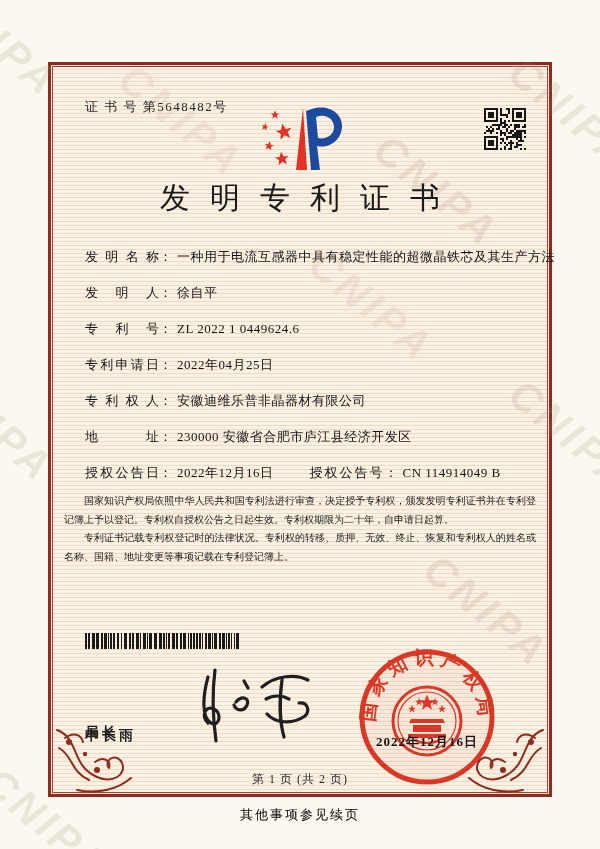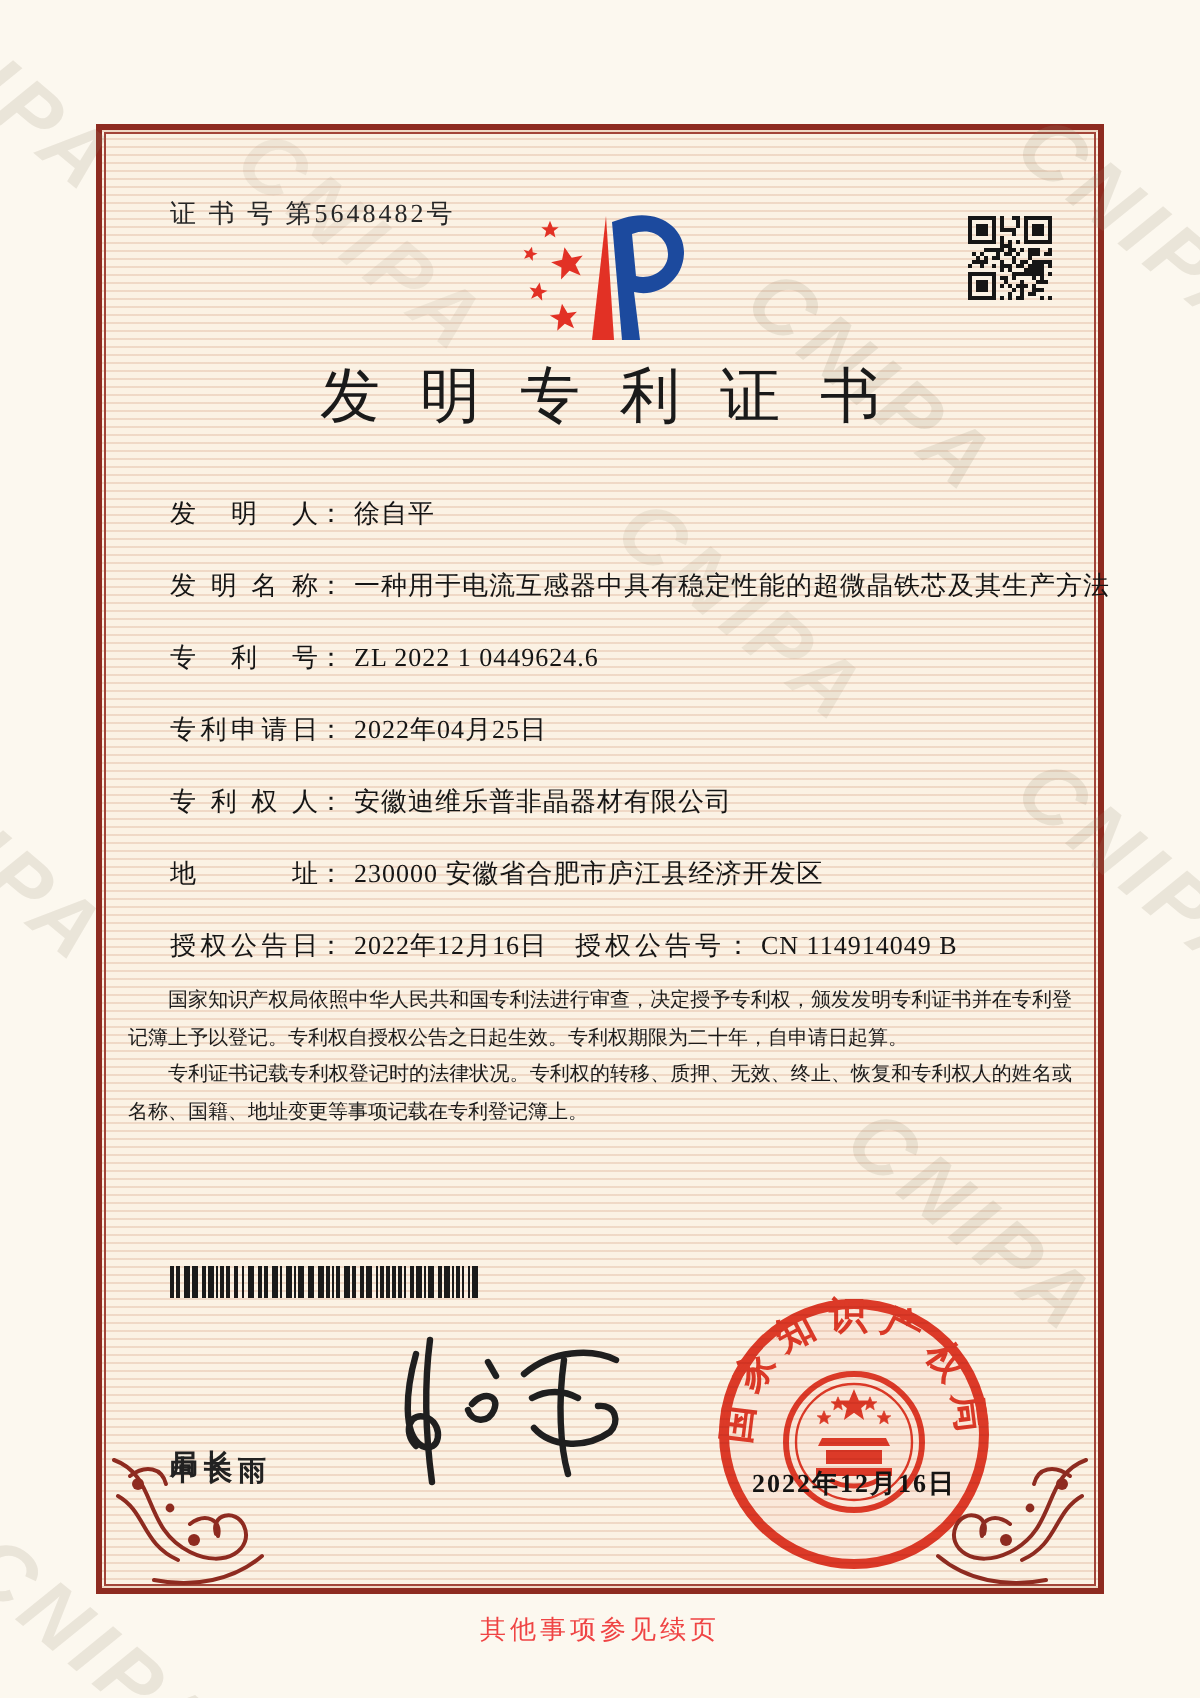--- a/index.html
+++ b/index.html
@@ -73,21 +73,21 @@
   .fields{
     position:absolute;left:37px;top:186px;width:460px;
     font-size:13px;color:#151515;
   }
   .frow{height:22px;margin-bottom:14px;white-space:nowrap;}
   .flabel{
     display:inline-block;width:74px;
     text-align:justify;text-align-last:justify;
     vertical-align:bottom;
   }
-  .flabel2{display:inline-block;margin-left:14px;letter-spacing:2px;}
+  .flabel2{display:inline-block;margin-left:36px;letter-spacing:2px;}
   .fcolon{display:inline-block;}
   .fvalue{display:inline-block;margin-left:5px;letter-spacing:0.5px;}
   .paras{
     position:absolute;left:16px;top:430px;width:472px;
     font-size:10px;line-height:18.6px;
     text-align:justify;color:#1b1b1b;
   }
   .paras p{text-indent:2em;}
   .barcode{
     position:absolute;left:37px;top:571px;width:156px;height:16px;
@@ -114,21 +114,21 @@
     position:absolute;left:0;top:86px;width:100%;
     text-align:center;font-size:13px;font-weight:bold;
     letter-spacing:1px;color:#151515;
   }
   .page-info{
     position:absolute;left:0;top:709px;width:100%;
     text-align:center;font-size:12px;color:#2a2a2a;letter-spacing:1px;
   }
   .continuation{
     position:absolute;left:0;top:806px;width:100%;
-    text-align:center;font-size:13px;letter-spacing:2px;color:#ef4444;
+    text-align:center;font-size:13px;letter-spacing:2px;color:#000000;
   }
 </style>
 </head>
 <body>
 
 <div class="frame-bg">
   <div class="frame-inner-line"></div>
   <svg class="corner-orn bl" viewBox="0 0 92 92">
     <g stroke="#8e2b20" fill="none" stroke-width="2" stroke-linecap="round">
       <path d="M6,28 C28,36 20,62 44,74 C62,83 76,72 71,61 C67,52 54,55 57,65"></path>
@@ -384,22 +384,22 @@
       <rect x="10" y="20" width="1" height="1" fill="#161616"></rect>
       <rect x="12" y="20" width="1" height="1" fill="#161616"></rect>
       <rect x="13" y="20" width="1" height="1" fill="#161616"></rect>
       <rect x="18" y="20" width="1" height="1" fill="#161616"></rect>
       <rect x="20" y="20" width="1" height="1" fill="#161616"></rect>
     </svg>
 
   <div class="title">发明专利证书</div>
 
   <div class="fields">
+      <div class="frow"><span class="flabel">发明名称</span><span class="fcolon">：</span><span class="fvalue">一种用于电流互感器中具有稳定性能的超微晶铁芯及其生产方法</span></div>
       <div class="frow"><span class="flabel">发明人</span><span class="fcolon">：</span><span class="fvalue">徐自平</span></div>
-      <div class="frow"><span class="flabel">发明名称</span><span class="fcolon">：</span><span class="fvalue">一种用于电流互感器中具有稳定性能的超微晶铁芯及其生产方法</span></div>
       <div class="frow"><span class="flabel">专利号</span><span class="fcolon">：</span><span class="fvalue">ZL 2022 1 0449624.6</span></div>
       <div class="frow"><span class="flabel">专利申请日</span><span class="fcolon">：</span><span class="fvalue">2022年04月25日</span></div>
       <div class="frow"><span class="flabel">专利权人</span><span class="fcolon">：</span><span class="fvalue">安徽迪维乐普非晶器材有限公司</span></div>
       <div class="frow"><span class="flabel">地址</span><span class="fcolon">：</span><span class="fvalue">230000  安徽省合肥市庐江县经济开发区</span></div>
       <div class="frow"><span class="flabel">授权公告日</span><span class="fcolon">：</span><span class="fvalue">2022年12月16日</span><span class="flabel2">授权公告号</span><span class="fcolon">：</span><span class="fvalue">CN 114914049 B</span></div>
     </div>
 
   <div class="paras">
     <p>国家知识产权局依照中华人民共和国专利法进行审查，决定授予专利权，颁发发明专利证书并在专利登记簿上予以登记。专利权自授权公告之日起生效。专利权期限为二十年，自申请日起算。</p>
     <p>专利证书记载专利权登记时的法律状况。专利权的转移、质押、无效、终止、恢复和专利权人的姓名或名称、国籍、地址变更等事项记载在专利登记簿上。</p>
@@ -489,15 +489,16 @@
         <path d="M51,87 L89,87 L89,91 L51,91 Z" stroke="none"></path>
         <path d="M58,93 C64,97 76,97 82,93" fill="none" stroke-width="2.5"></path>
       </g>
       <defs>
         <path id="emst" d="M0,-10 L2.9,-3.1 L9.5,-3.1 L4.2,1.2 L5.9,8.1 L0,4 L-5.9,8.1 L-4.2,1.2 L-9.5,-3.1 L-2.9,-3.1 Z"></path>
       </defs>
     </svg>
     <div class="seal-date">2022年12月16日</div>
   </div>
 
+  <div class="page-info">第 1 页 (共 2 页)</div>
 </div>
 
 <div class="continuation">其他事项参见续页</div>
 
 </body></html>

